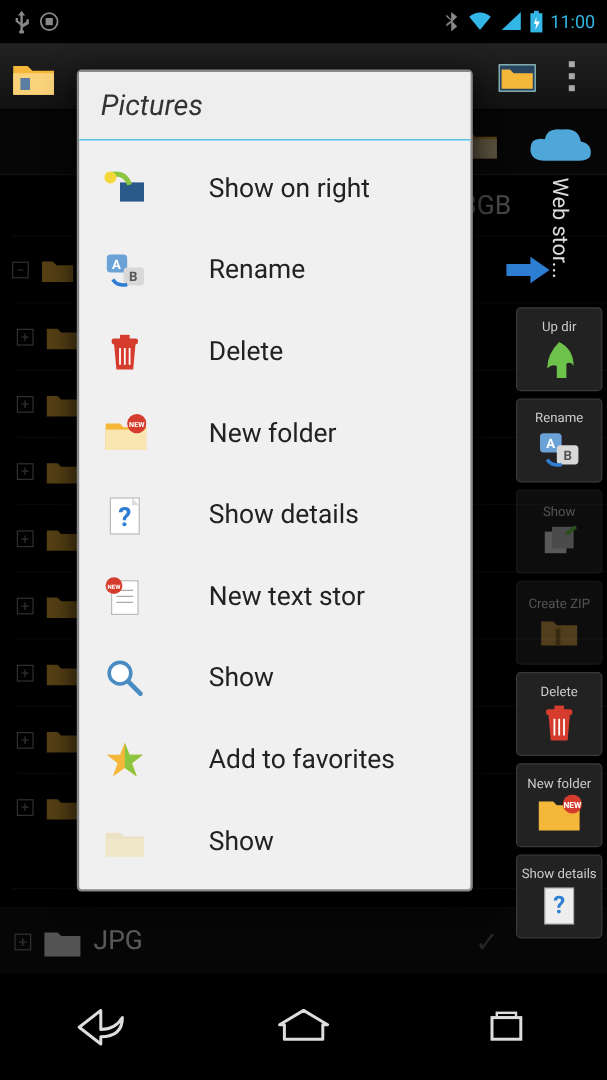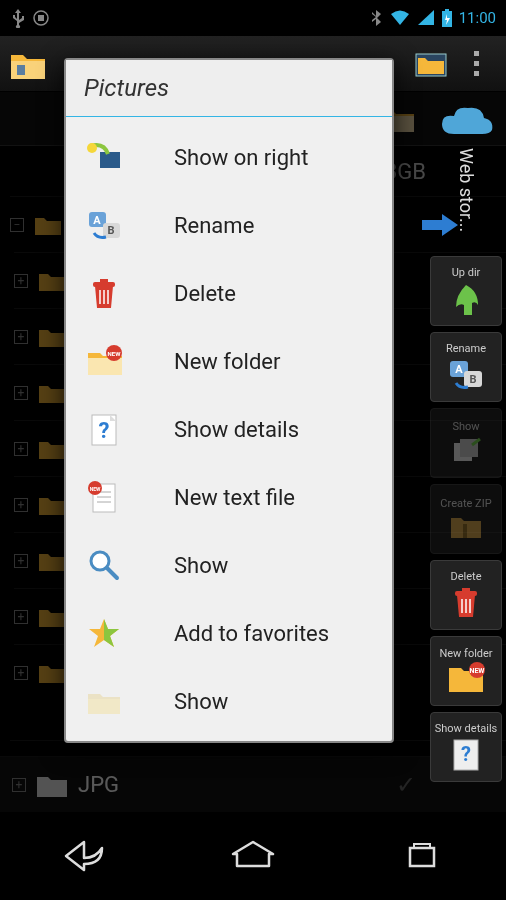--- a/index.html
+++ b/index.html
@@ -344,21 +344,21 @@
       <span class="menu-icon">
           <svg width="34" height="34">
             <rect x="6" y="4" width="22" height="28" fill="#fff" stroke="#bbb"></rect>
             <line x1="10" y1="12" x2="24" y2="12" stroke="#aaa"></line>
             <line x1="10" y1="17" x2="24" y2="17" stroke="#aaa"></line>
             <line x1="10" y1="22" x2="24" y2="22" stroke="#aaa"></line>
             <circle cx="8" cy="8" r="7" fill="#d63c2e"></circle>
             <text x="8" y="11" font-size="5" fill="#fff" text-anchor="middle" font-weight="bold">NEW</text>
           </svg>
         </span>
-      <span class="menu-label">New text file</span>
+      <span class="menu-label">New text stor</span>
     </div>
 
     <div class="menu-item">
       <span class="menu-icon">
           <svg width="34" height="34">
             <circle cx="13" cy="13" r="9" fill="#fff" stroke="#4a8cc2" stroke-width="3"></circle>
             <line x1="20" y1="20" x2="30" y2="30" stroke="#4a8cc2" stroke-width="4" stroke-linecap="round"></line>
           </svg>
         </span>
       <span class="menu-label">Show</span>

